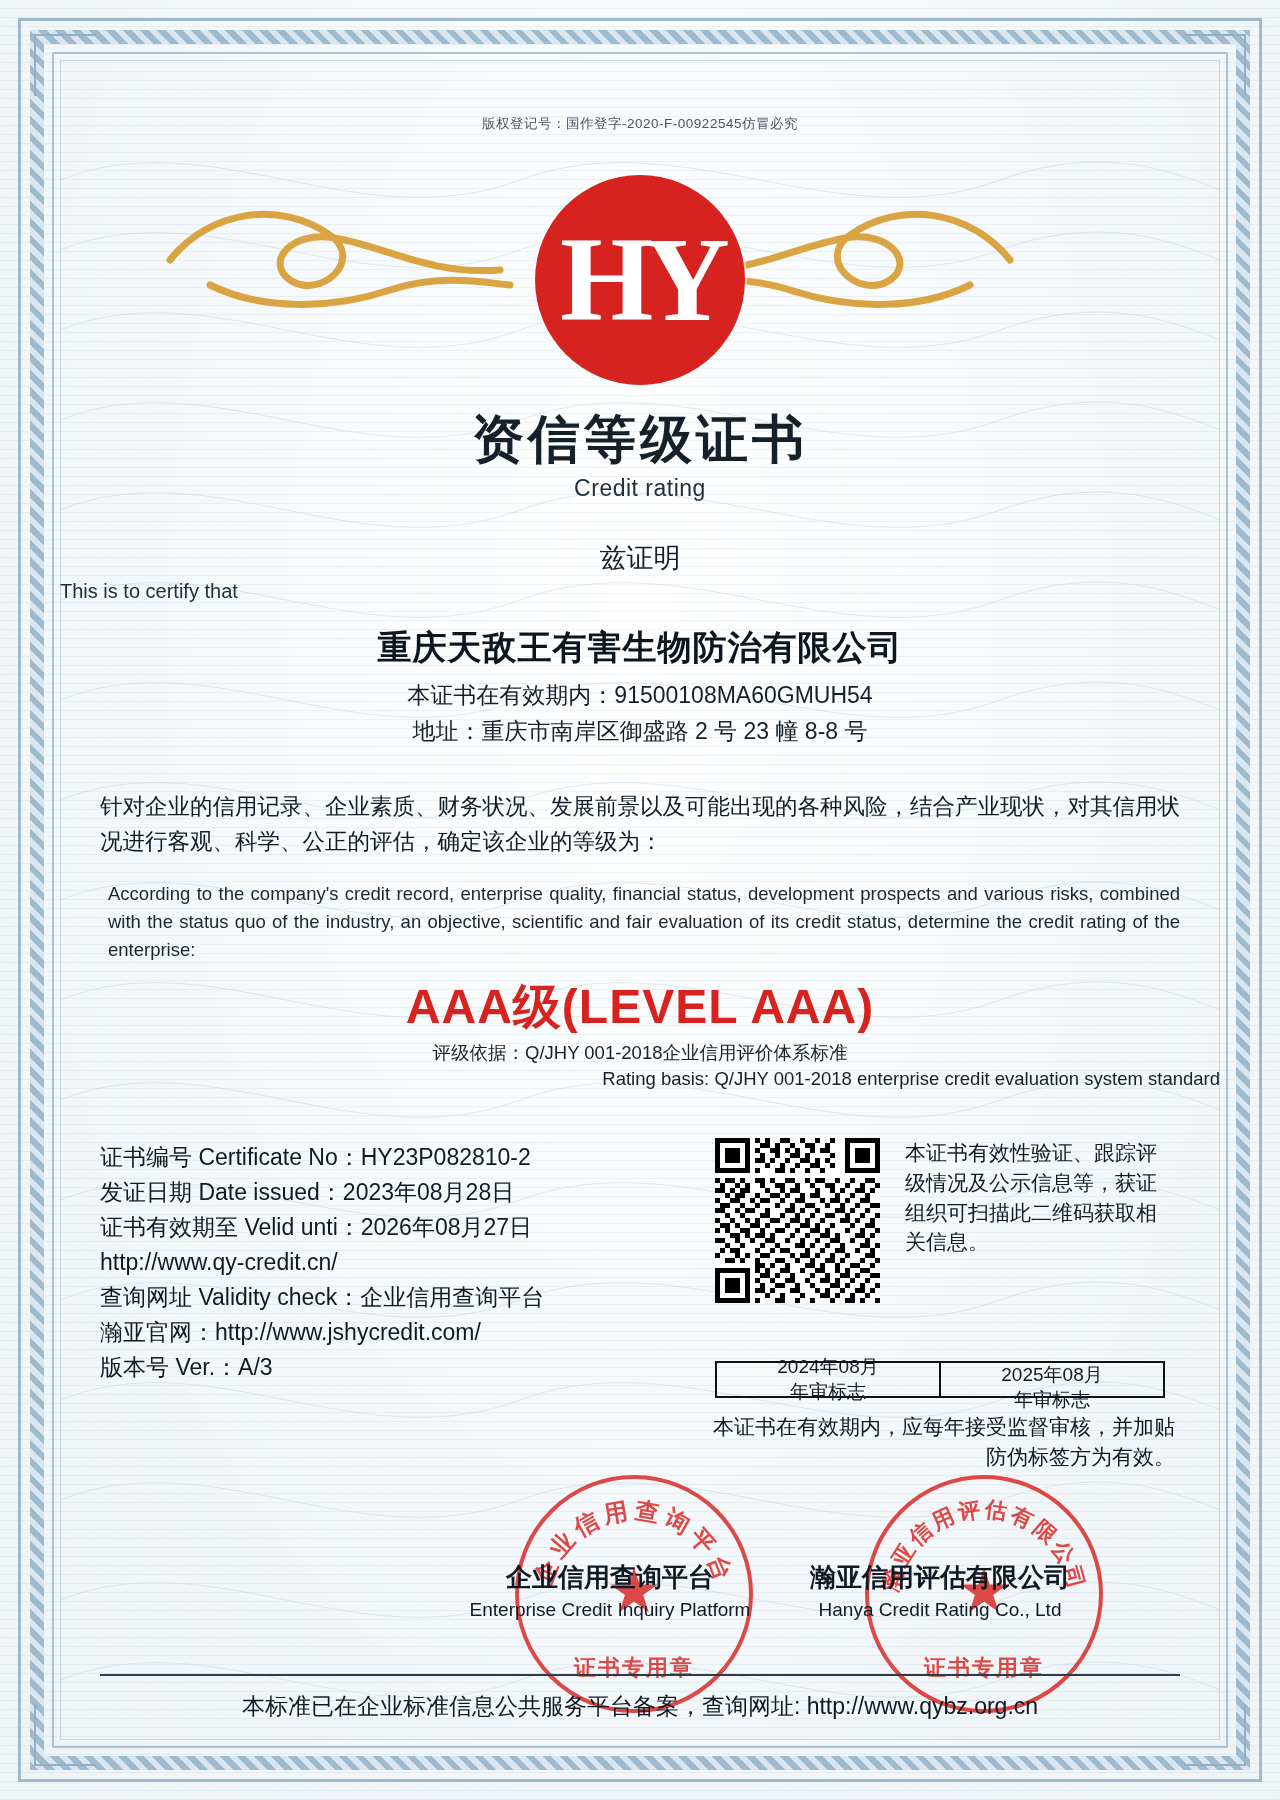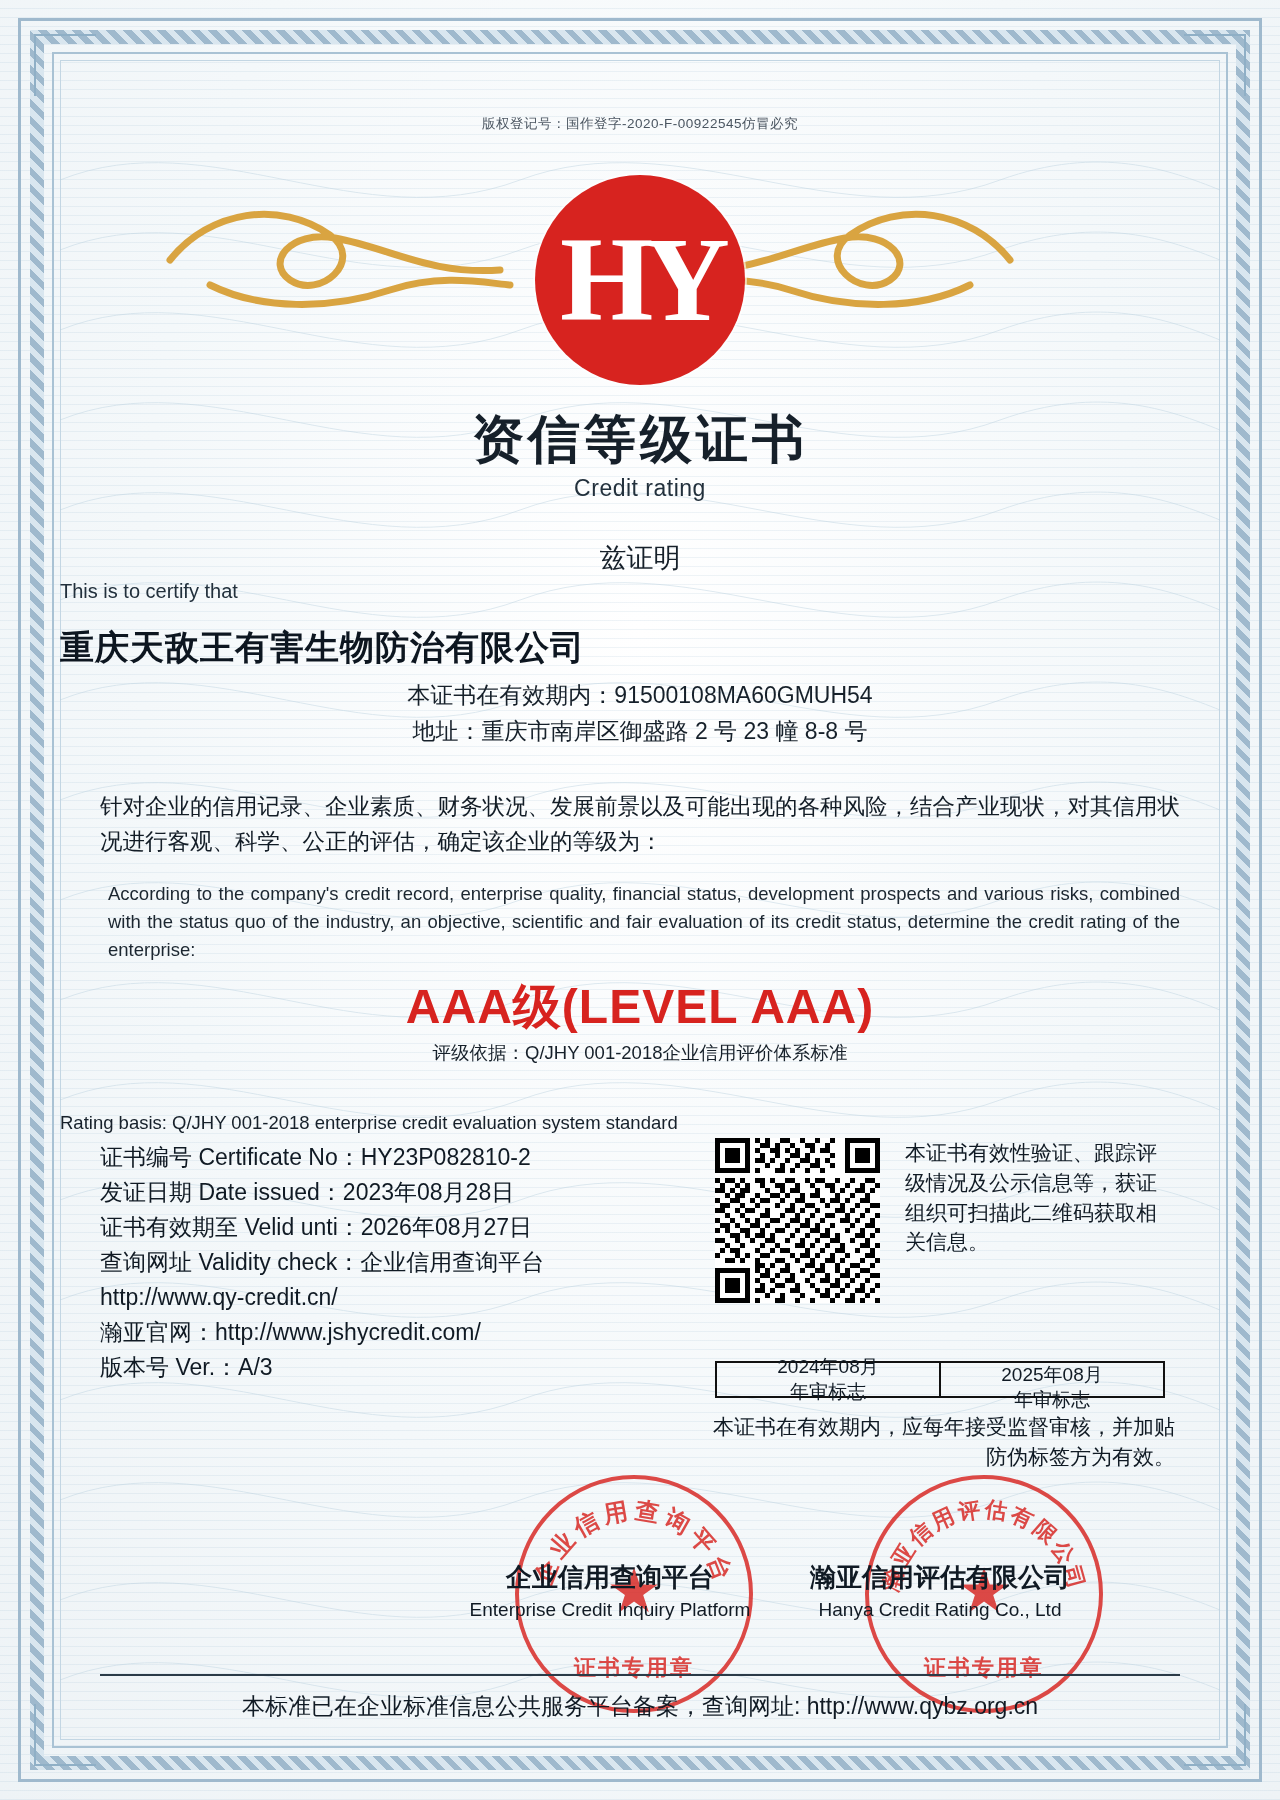--- a/index.html
+++ b/index.html
@@ -80,21 +80,21 @@
   }
   .certify-cn{
     position:absolute;top:480px;left:0;right:0;text-align:center;
     font-size:27px;color:#16202a;
   }
   .certify-en{
     position:absolute;top:520px;left:0;right:0;text-align:left;
     font-size:20px;color:#22303c;
   }
   .company{
-    position:absolute;top:565px;left:0;right:0;text-align:left;
+    position:absolute;top:565px;left:0;right:0;text-align:center;
     font-size:34px;font-weight:bold;color:#0d1620;letter-spacing:1px;
   }
   .usci{
     position:absolute;top:620px;left:0;right:0;text-align:center;
     font-size:23px;color:#16202a;
   }
   .addr{
     position:absolute;top:656px;left:0;right:0;text-align:center;
     font-size:23px;color:#16202a;
   }
@@ -111,22 +111,22 @@
   .level{
     position:absolute;top:915px;left:0;right:0;text-align:center;
     font-size:48px;font-weight:bold;color:#d7231f;letter-spacing:1px;
     font-family:"Liberation Sans",sans-serif;
   }
   .basis-cn{
     position:absolute;top:980px;left:0;right:0;text-align:center;
     font-size:18.5px;color:#16202a;
   }
   .basis-en{
-    position:absolute;top:1008px;left:0;right:0;text-align:left;
-    font-size:18.5px;color:#16202a;margin-top:44px;
+    position:absolute;top:1008px;left:0;right:0;text-align:right;
+    font-size:18.5px;color:#16202a;
   }
 
   
   .details{
     position:absolute;top:1080px;left:40px;width:600px;
     font-size:23px;line-height:1.52;color:#101a24;
   }
   .details .row{white-space:nowrap;}
 
   
@@ -258,24 +258,24 @@
     <div class="details">
       <div class="row">
         <span>证书编号 Certificate No：</span><span>HY23P082810-2</span>
       </div>
       <div class="row">
         <span>发证日期 Date issued：</span><span>2023年08月28日</span>
       </div>
       <div class="row">
         <span>证书有效期至 Velid unti：</span><span>2026年08月27日</span>
       </div>
+      <div class="row">http://www.qy-credit.cn/</div>
       <div class="row">
         <span>查询网址 Validity check：</span><span>企业信用查询平台</span>
       </div>
-      <div class="row">http://www.qy-credit.cn/</div>
       <div class="row">瀚亚官网：http://www.jshycredit.com/</div>
       <div class="row">
         <span>版本号 Ver.：</span><span>A/3</span>
       </div>
     </div>
 
     <svg class="qr" viewBox="0 0 33 33" shape-rendering="crispEdges">
       <rect width="33" height="33" fill="#fff"></rect>
       <g fill="#000">
         <rect x="0" y="0" width="7" height="1"></rect>

